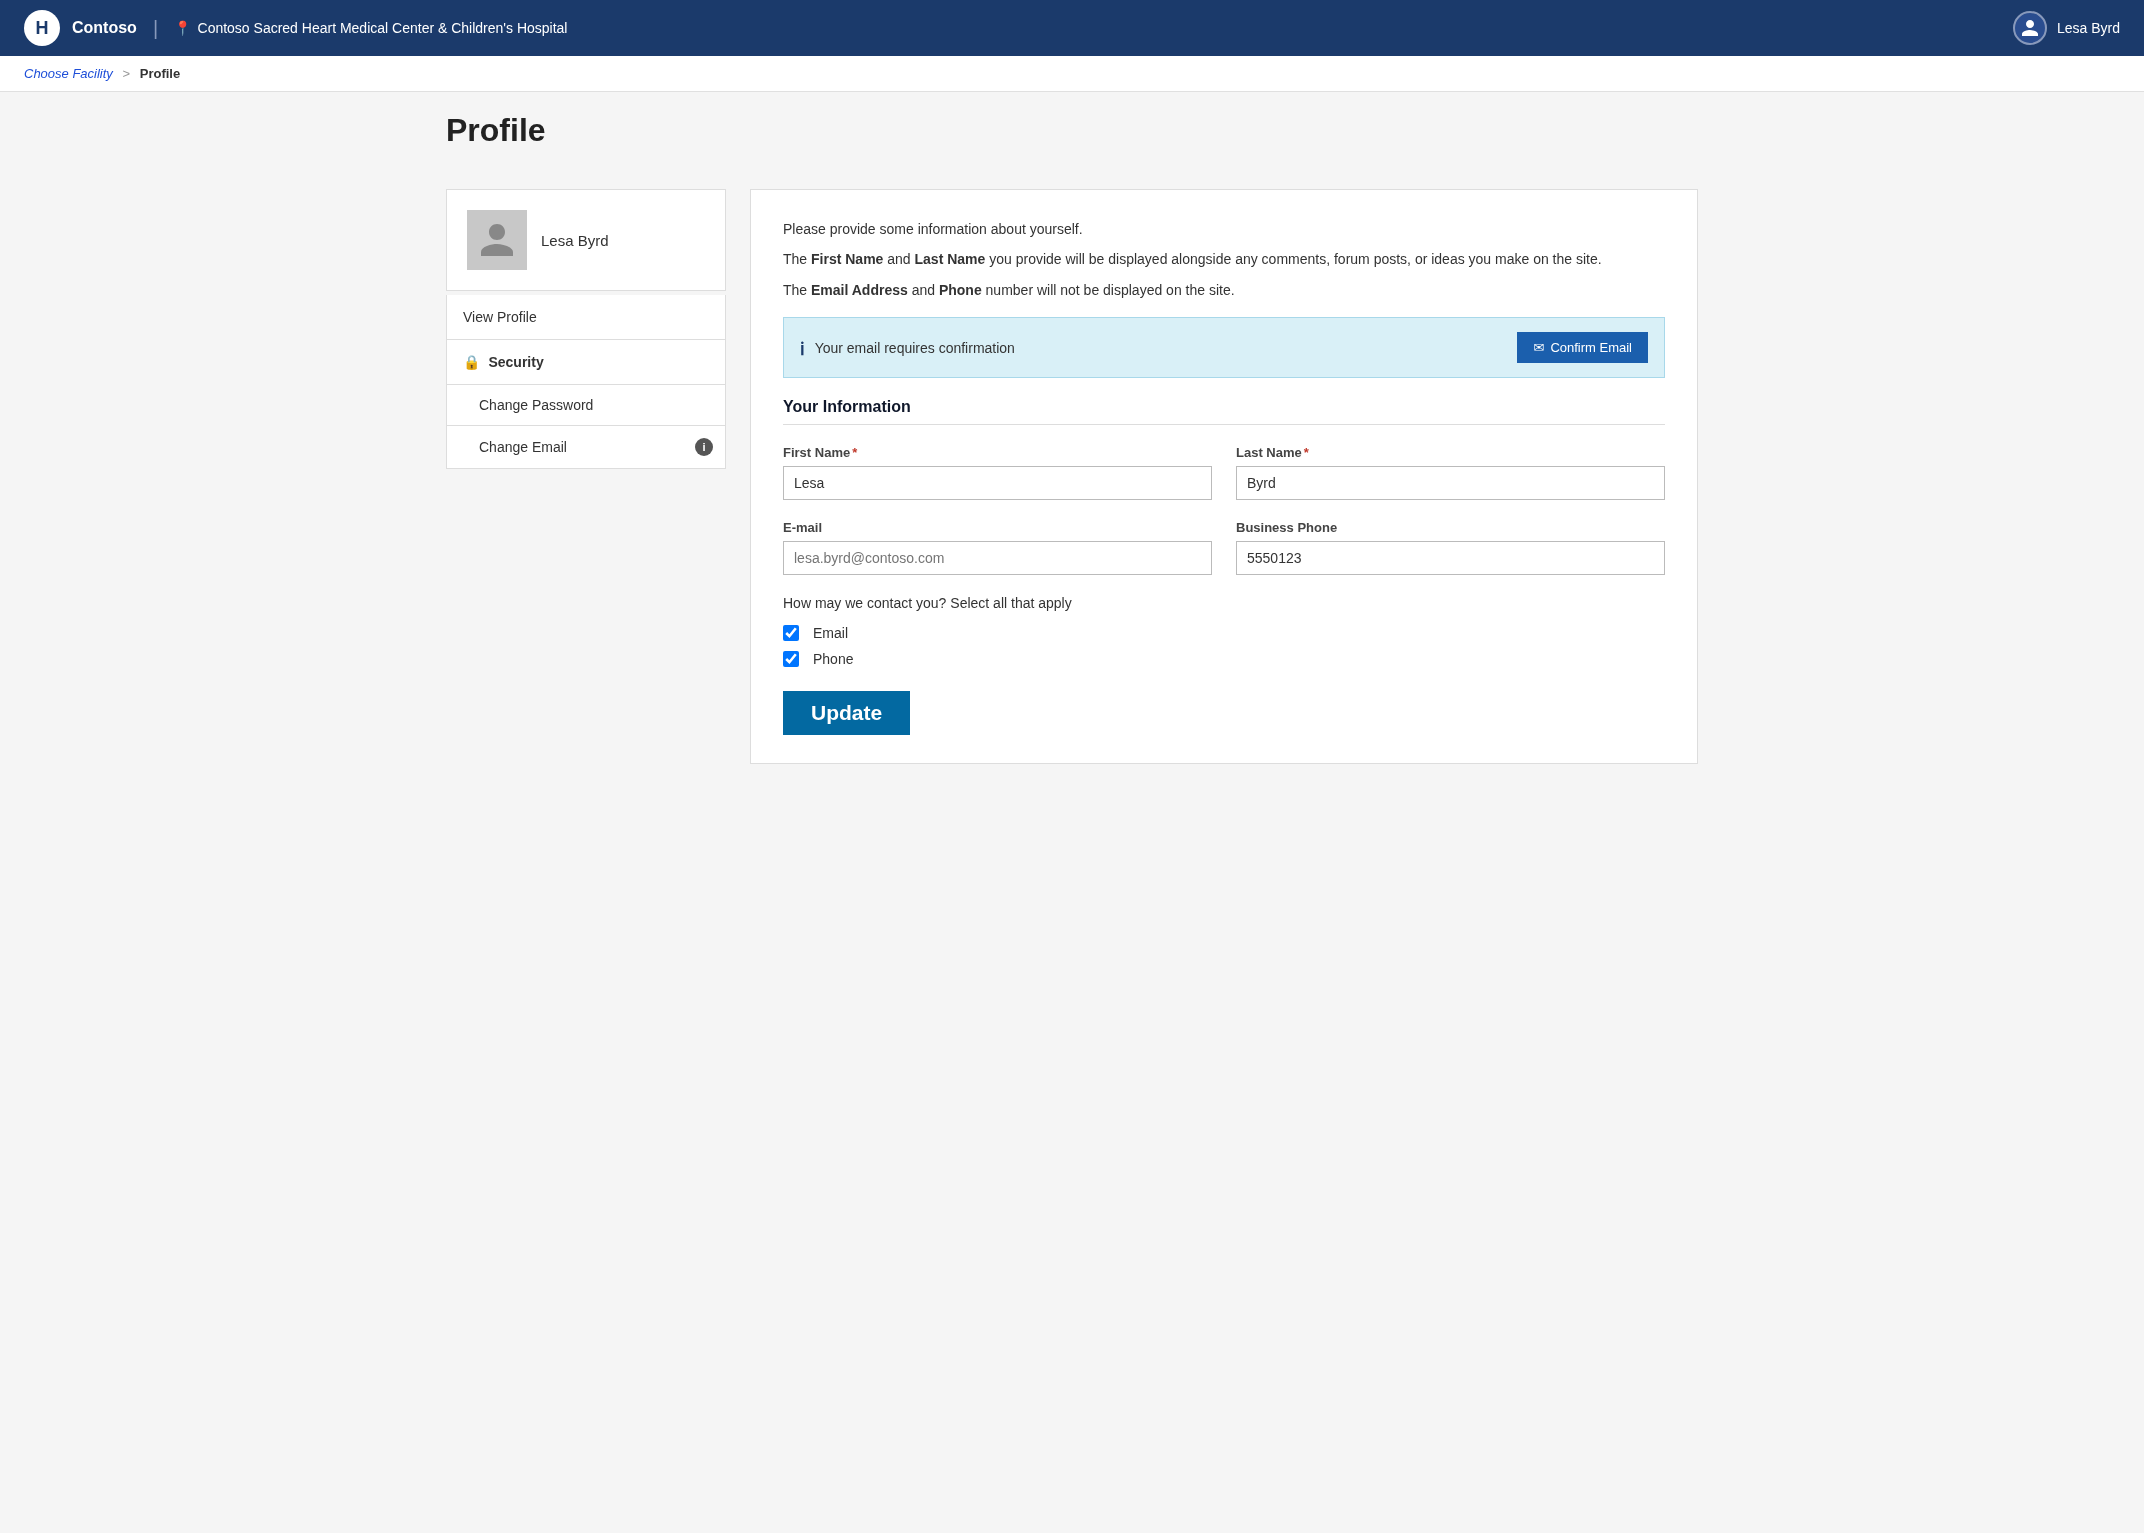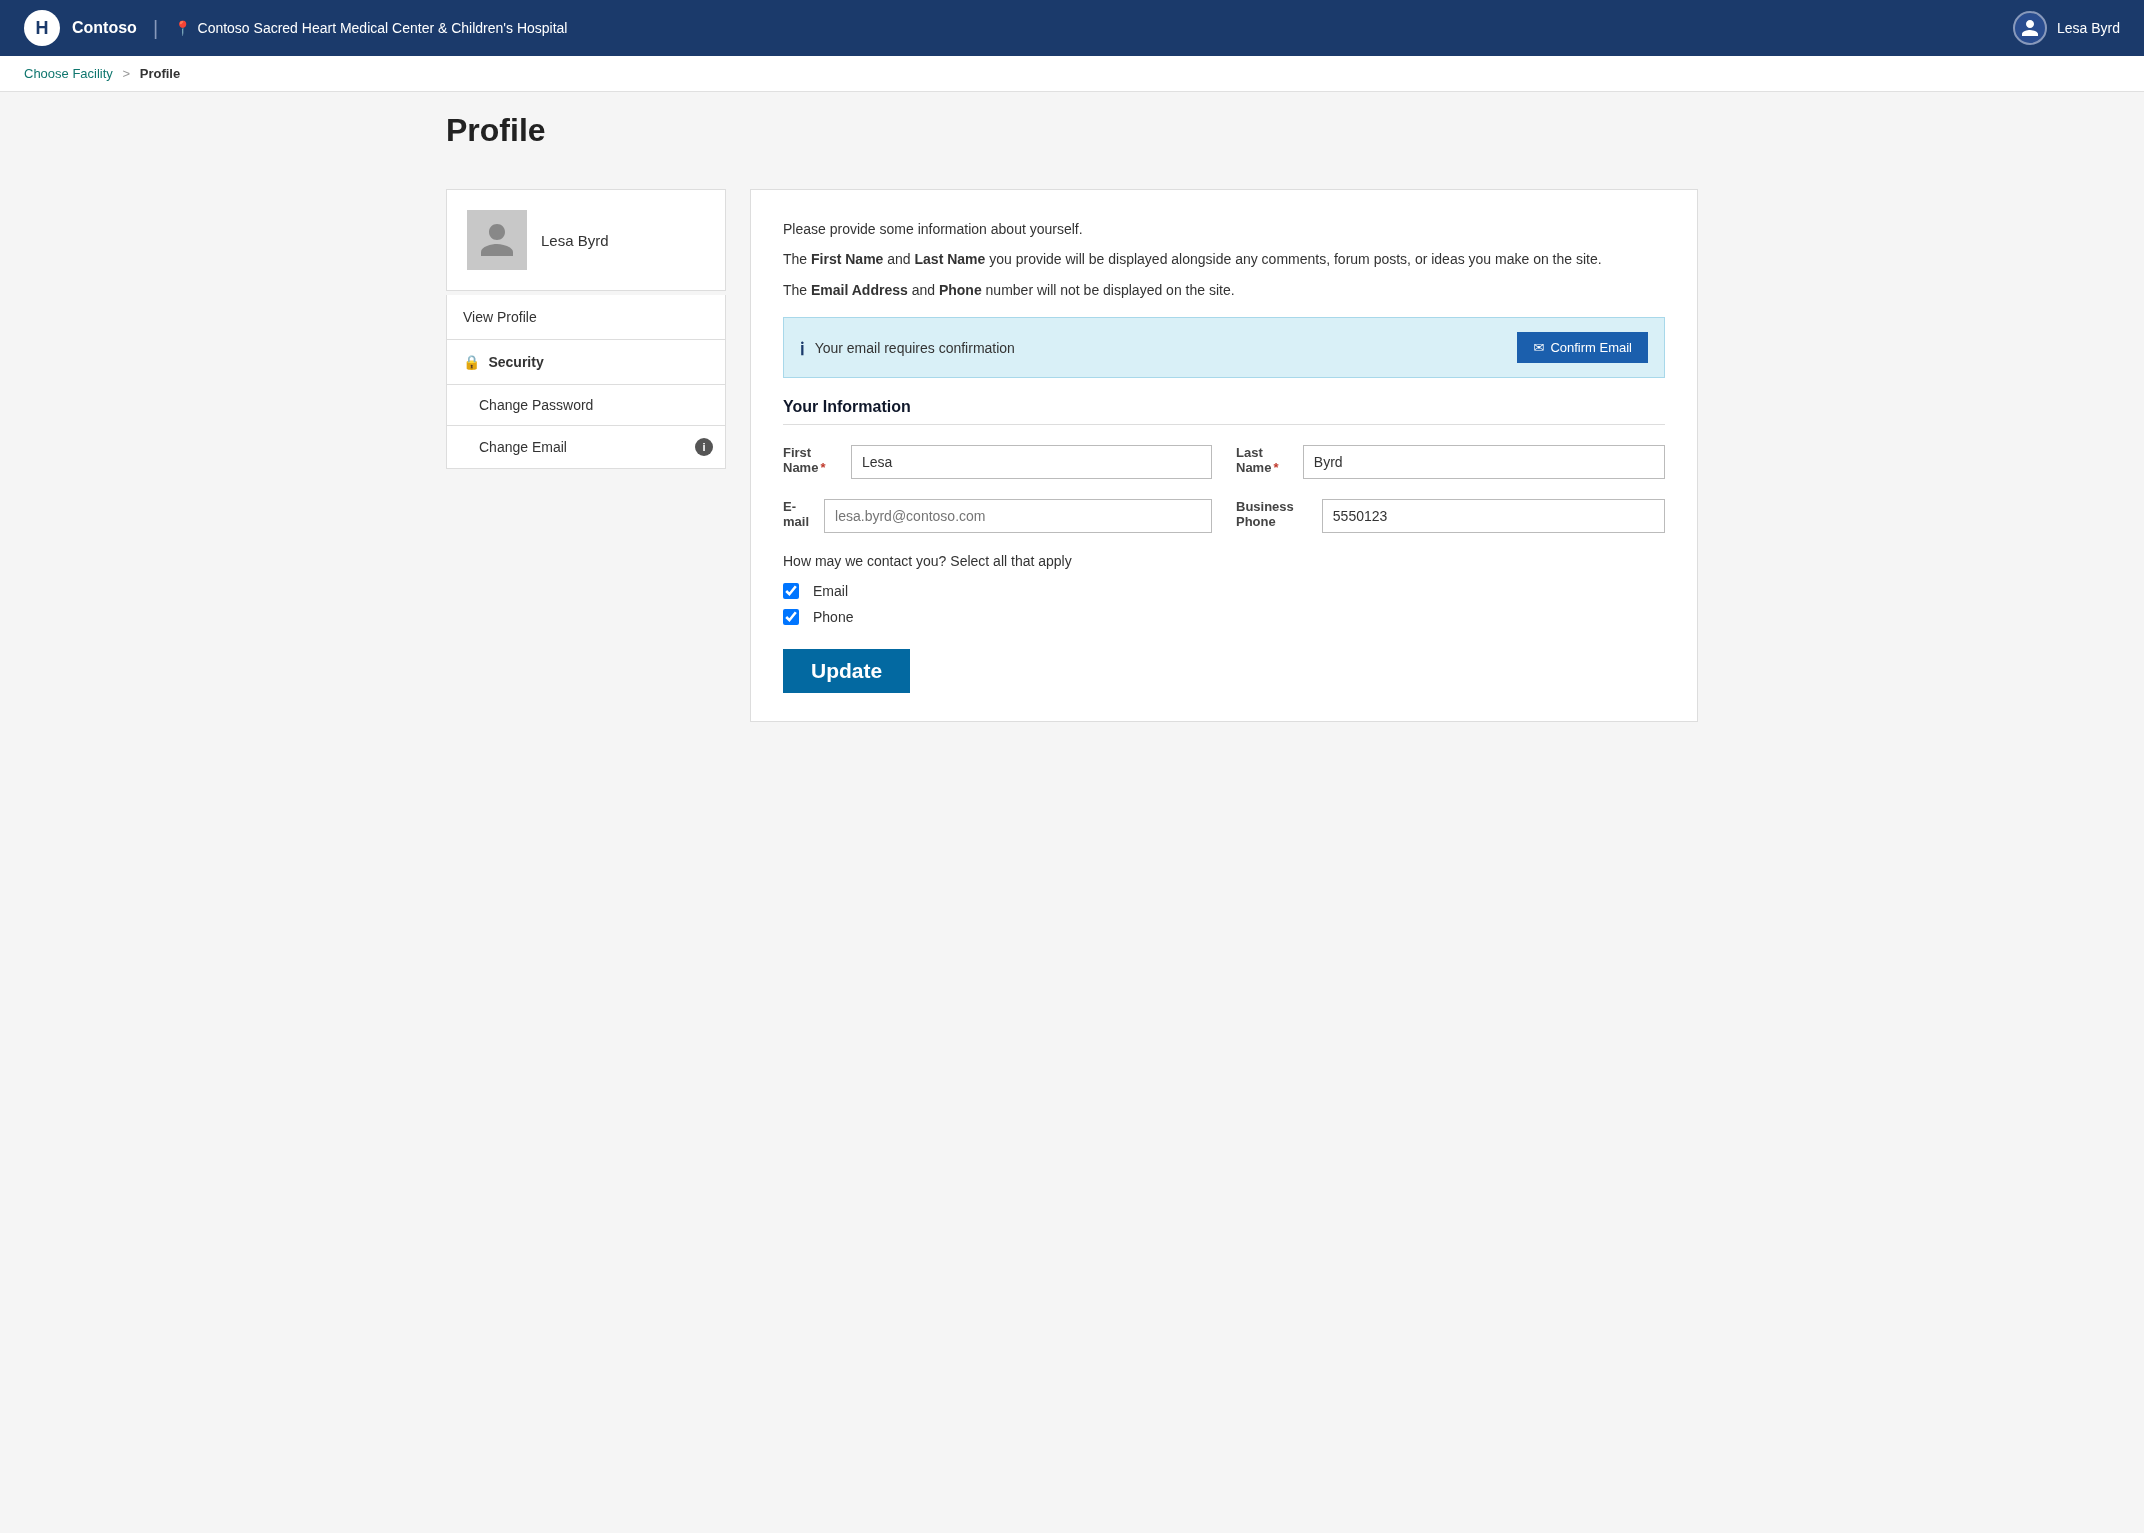--- a/index.html
+++ b/index.html
@@ -67,21 +67,21 @@
     .avatar-circle svg { fill: #fff; }
 
     
     .breadcrumb {
       padding: 10px 24px;
       font-size: 13px;
       color: #555;
       background: #fff;
       border-bottom: 1px solid #e0e0e0;
     }
-    .breadcrumb a { color: #0f766e; text-decoration: none; }
+    .breadcrumb a { color: #1d4ed8; text-decoration: none; font-style: italic; }
     .breadcrumb .sep { margin: 0 6px; color: #999; }
     .breadcrumb .current { font-weight: 700; color: #333; }
 
     
     .main-container {
       display: flex;
       padding: 24px;
       gap: 24px;
       max-width: 1300px;
       margin: 0 auto;
@@ -224,20 +224,21 @@
       margin-bottom: 20px;
     }
     .form-row {
       display: flex;
       gap: 24px;
       margin-bottom: 20px;
     }
     .form-group {
       flex: 1;
       display: flex;
+      flex-direction: column;
       gap: 6px;
     }
     .form-label {
       font-size: 13px;
       font-weight: 600;
       color: #444;
     }
     .required-star {
       color: #c0392b;
       margin-left: 2px;

